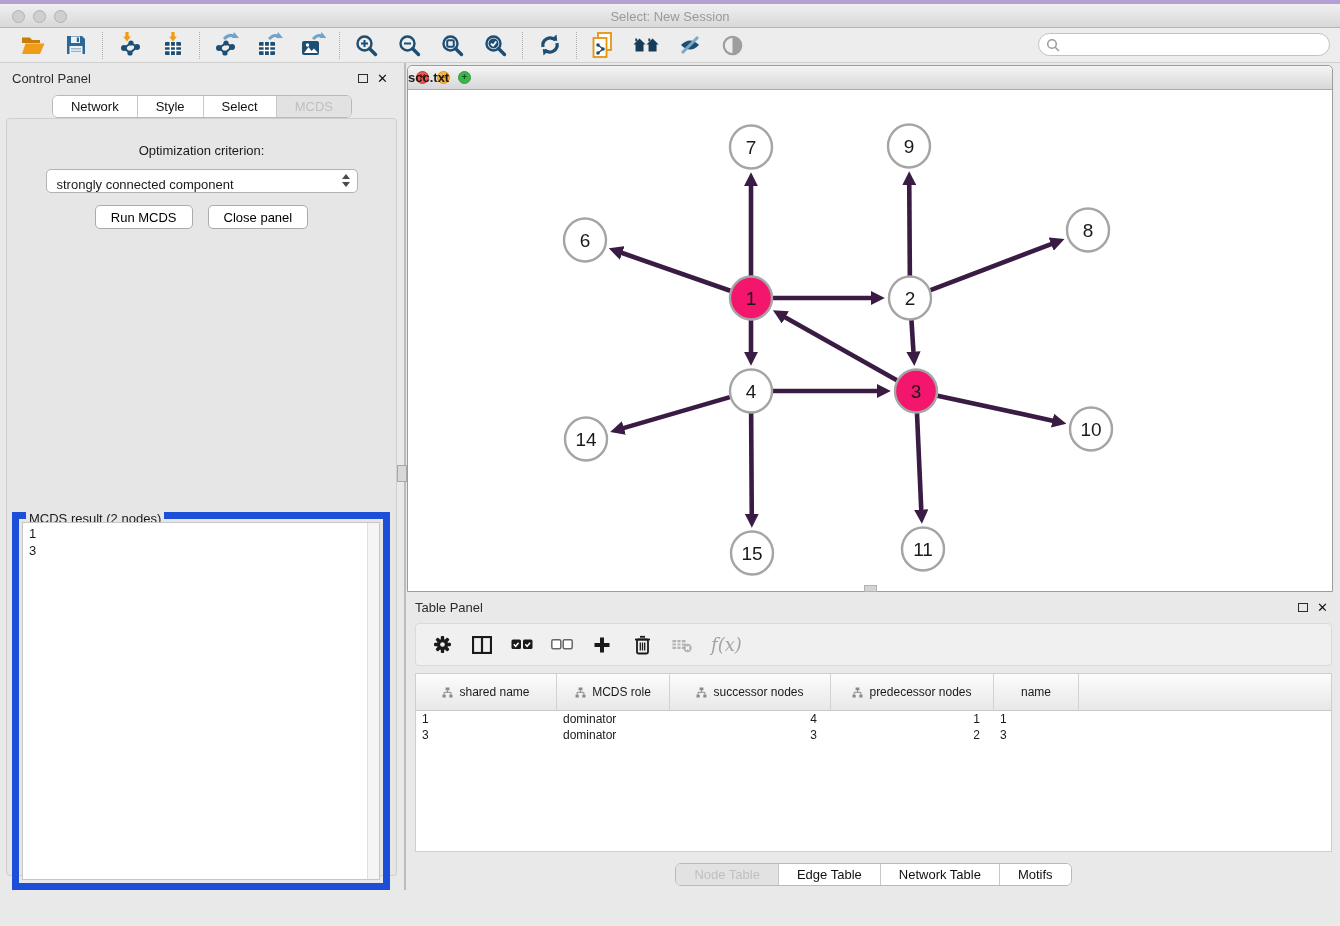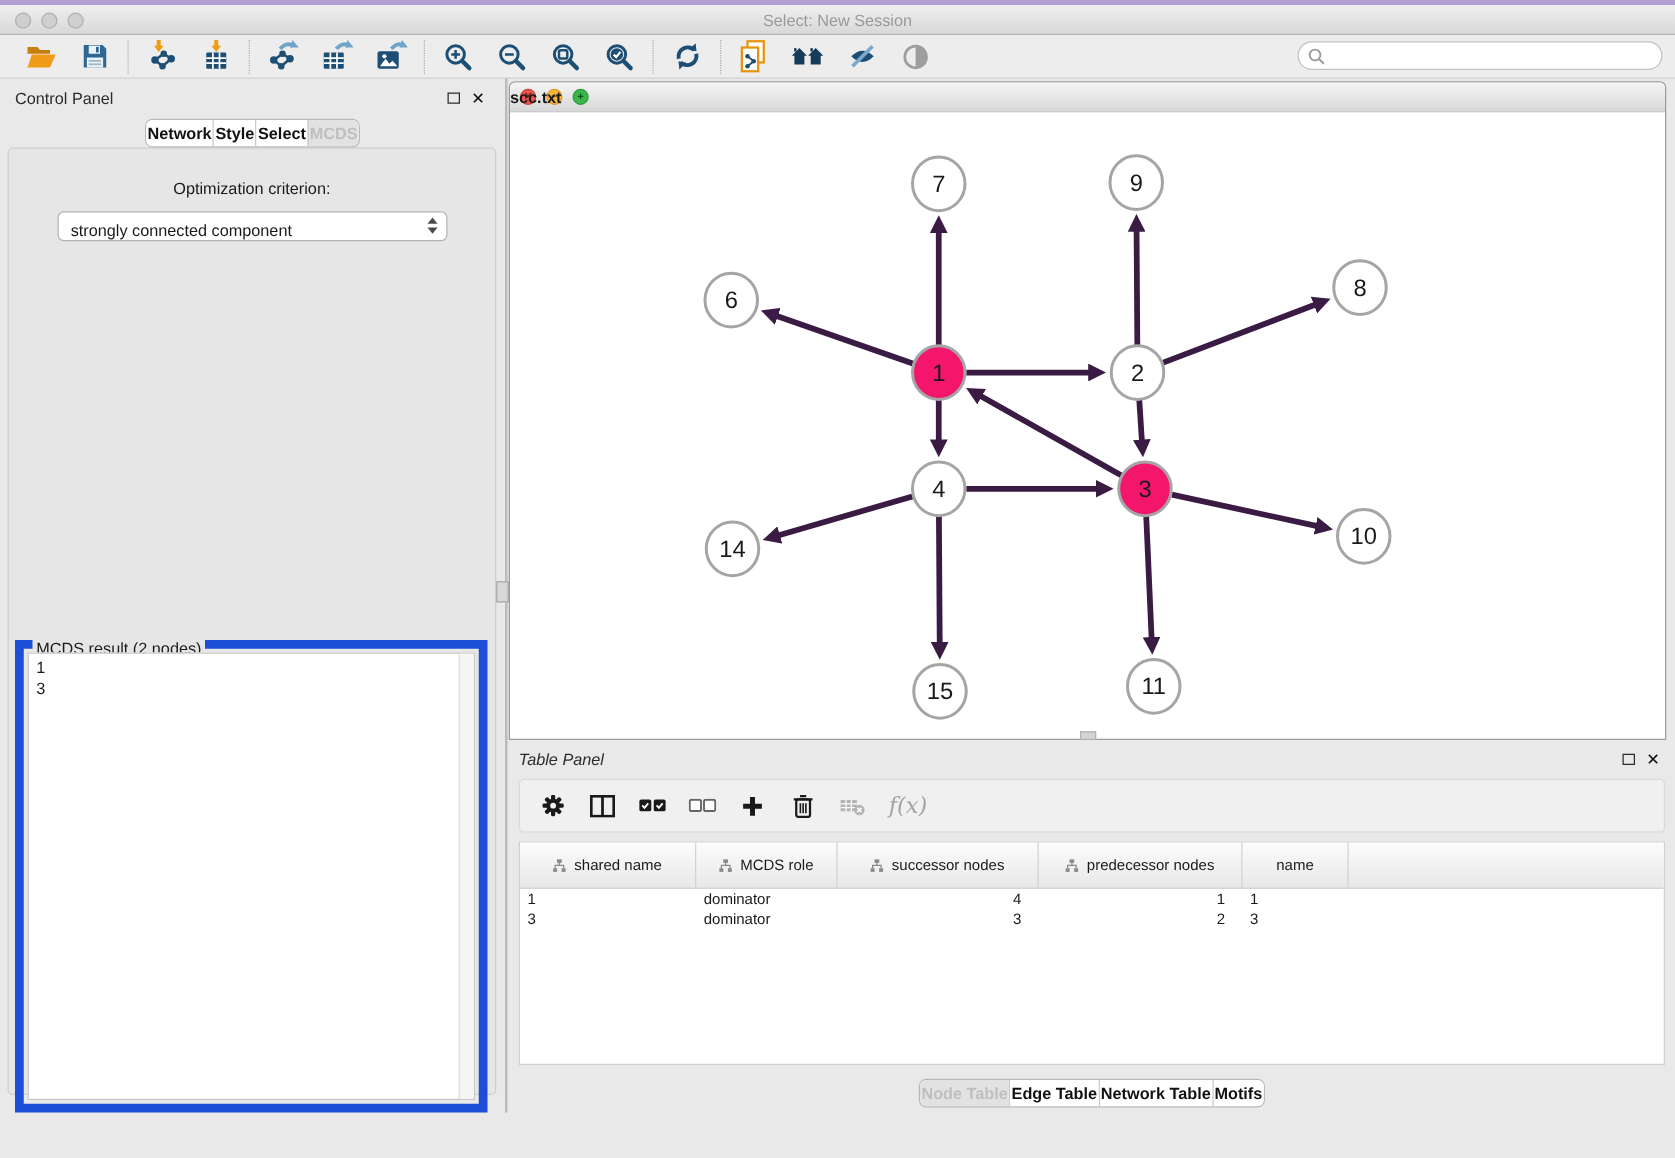--- a/index.html
+++ b/index.html
@@ -21,21 +21,21 @@
   .search-wrap{position:absolute;right:10px;top:5px;width:292px;height:23px;background:#fff;border:1px solid #c2c2c2;border-radius:12px;display:flex;align-items:center;padding-left:7px;gap:4px;}
   .search-wrap input{border:none;outline:none;flex:1;height:18px;font-size:12px;background:transparent;}
 
   
   .panel-title{font-size:13px;color:#2c2c2c;}
   .winbtns{display:flex;align-items:center;gap:9px;}
   .float-btn{width:10px;height:9px;border:1.5px solid #2c2c2c;background:transparent;}
   .close-btn{font-size:13px;font-weight:bold;color:#111;line-height:1;}
 
   .tabbar{display:flex;border:1px solid #b9b9b9;border-radius:6px;overflow:hidden;background:#fff;box-shadow:0 0 0 1px rgba(255,255,255,.4) inset;}
-  .tab{padding:3px 1px;font-size:13px;color:#111;background:#fff;border-left:1px solid #c9c9c9;white-space:nowrap;font-weight:bold;}
+  .tab{padding:3px 18px;font-size:13px;color:#111;background:#fff;border-left:1px solid #c9c9c9;white-space:nowrap;}
   .tab:first-child{border-left:none;}
   .tab.active{background:#e2e2e2;color:#bfbfbf;}
 
   
   .control-panel{position:absolute;left:0;top:63px;width:404px;height:827px;}
   .cp-head{position:absolute;left:12px;top:8px;}
   .cp-btns{position:absolute;right:16px;top:9px;}
   .cp-tabs{position:absolute;left:0;top:32px;width:100%;display:flex;justify-content:center;z-index:2;}
   .cp-body{position:absolute;left:6px;top:55px;width:391px;height:758px;background:#e6e6e6;border:1px solid #cfcfcf;border-radius:4px;}
   .opt-label{margin-top:24px;text-align:center;font-size:13px;}
@@ -61,21 +61,21 @@
   .net-lights{position:absolute;left:8px;top:5px;display:flex;gap:8px;}
   .light12{width:13px;height:13px;border-radius:50%;display:flex;align-items:center;justify-content:center;font-size:9px;font-weight:bold;line-height:1;}
   .light-close{background:#e9594f;border:1px solid #ce3a32;color:#611511;}
   .light-min{background:#f6b53d;border:1px solid #dd9c2a;color:#7a4f07;}
   .light-max{background:#3cb44b;border:1px solid #2f9e3f;color:#0d4f15;}
   #graph{position:absolute;left:0;top:24px;}
   .net-handle{position:absolute;left:456px;bottom:-1px;width:13px;height:7px;background:#d4d4d4;border:1px solid #b2b2b2;}
 
   
   .table-panel{position:absolute;left:407px;top:597px;width:933px;height:293px;}
-  .tp-head{position:absolute;left:8px;top:3px;font-style:italic;}
+  .tp-head{position:absolute;left:8px;top:3px;}
   .tp-btns{position:absolute;right:12px;top:4px;}
   .tp-toolbar{position:absolute;left:8px;top:26px;width:917px;height:43px;background:#f0f0f0;border:1px solid #dadada;border-radius:4px;display:flex;align-items:center;gap:18px;padding-left:15px;}
   .tp-toolbar .ticon{width:22px;height:22px;}
   .fx{font-family:"DejaVu Serif","Liberation Serif",serif;font-style:italic;color:#a3a3a3;font-size:18px;}
   .tp-table{position:absolute;left:8px;top:76px;width:917px;height:179px;background:#fff;border:1px solid #cfcfcf;overflow:hidden;}
   .thead{display:flex;height:37px;background:linear-gradient(#fcfcfc,#e8e8e8);border-bottom:1px solid #c9c9c9;}
   .th{display:flex;align-items:center;justify-content:center;gap:6px;font-size:12px;border-right:1px solid #d2d2d2;flex:0 0 auto;}
   .trow{display:flex;height:16px;font-size:12px;align-items:center;}
   .td{flex:0 0 auto;overflow:hidden;white-space:nowrap;}
   .td.left{padding-left:6px;text-align:left;}
@@ -290,20 +290,24 @@
         </div>
     </div>
     <div class="cp-body">
       <div class="opt-label">Optimization criterion:</div>
       <div class="dropdown">
         <span>strongly connected component</span>
         <div class="chevrons">
             <div class="chev-up"></div>
             <div class="chev-dn"></div>
           </div>
+      </div>
+      <div class="btn-row">
+        <button class="mac-btn">Run MCDS</button>
+        <button class="mac-btn">Close panel</button>
       </div>
       <div class="result-group">
         <div class="result-label">MCDS result (2 nodes)</div>
         <div class="result-box" id="result-text">1
 3</div>
         <div class="result-scroll"></div>
       </div>
     </div>
   </div>
 

